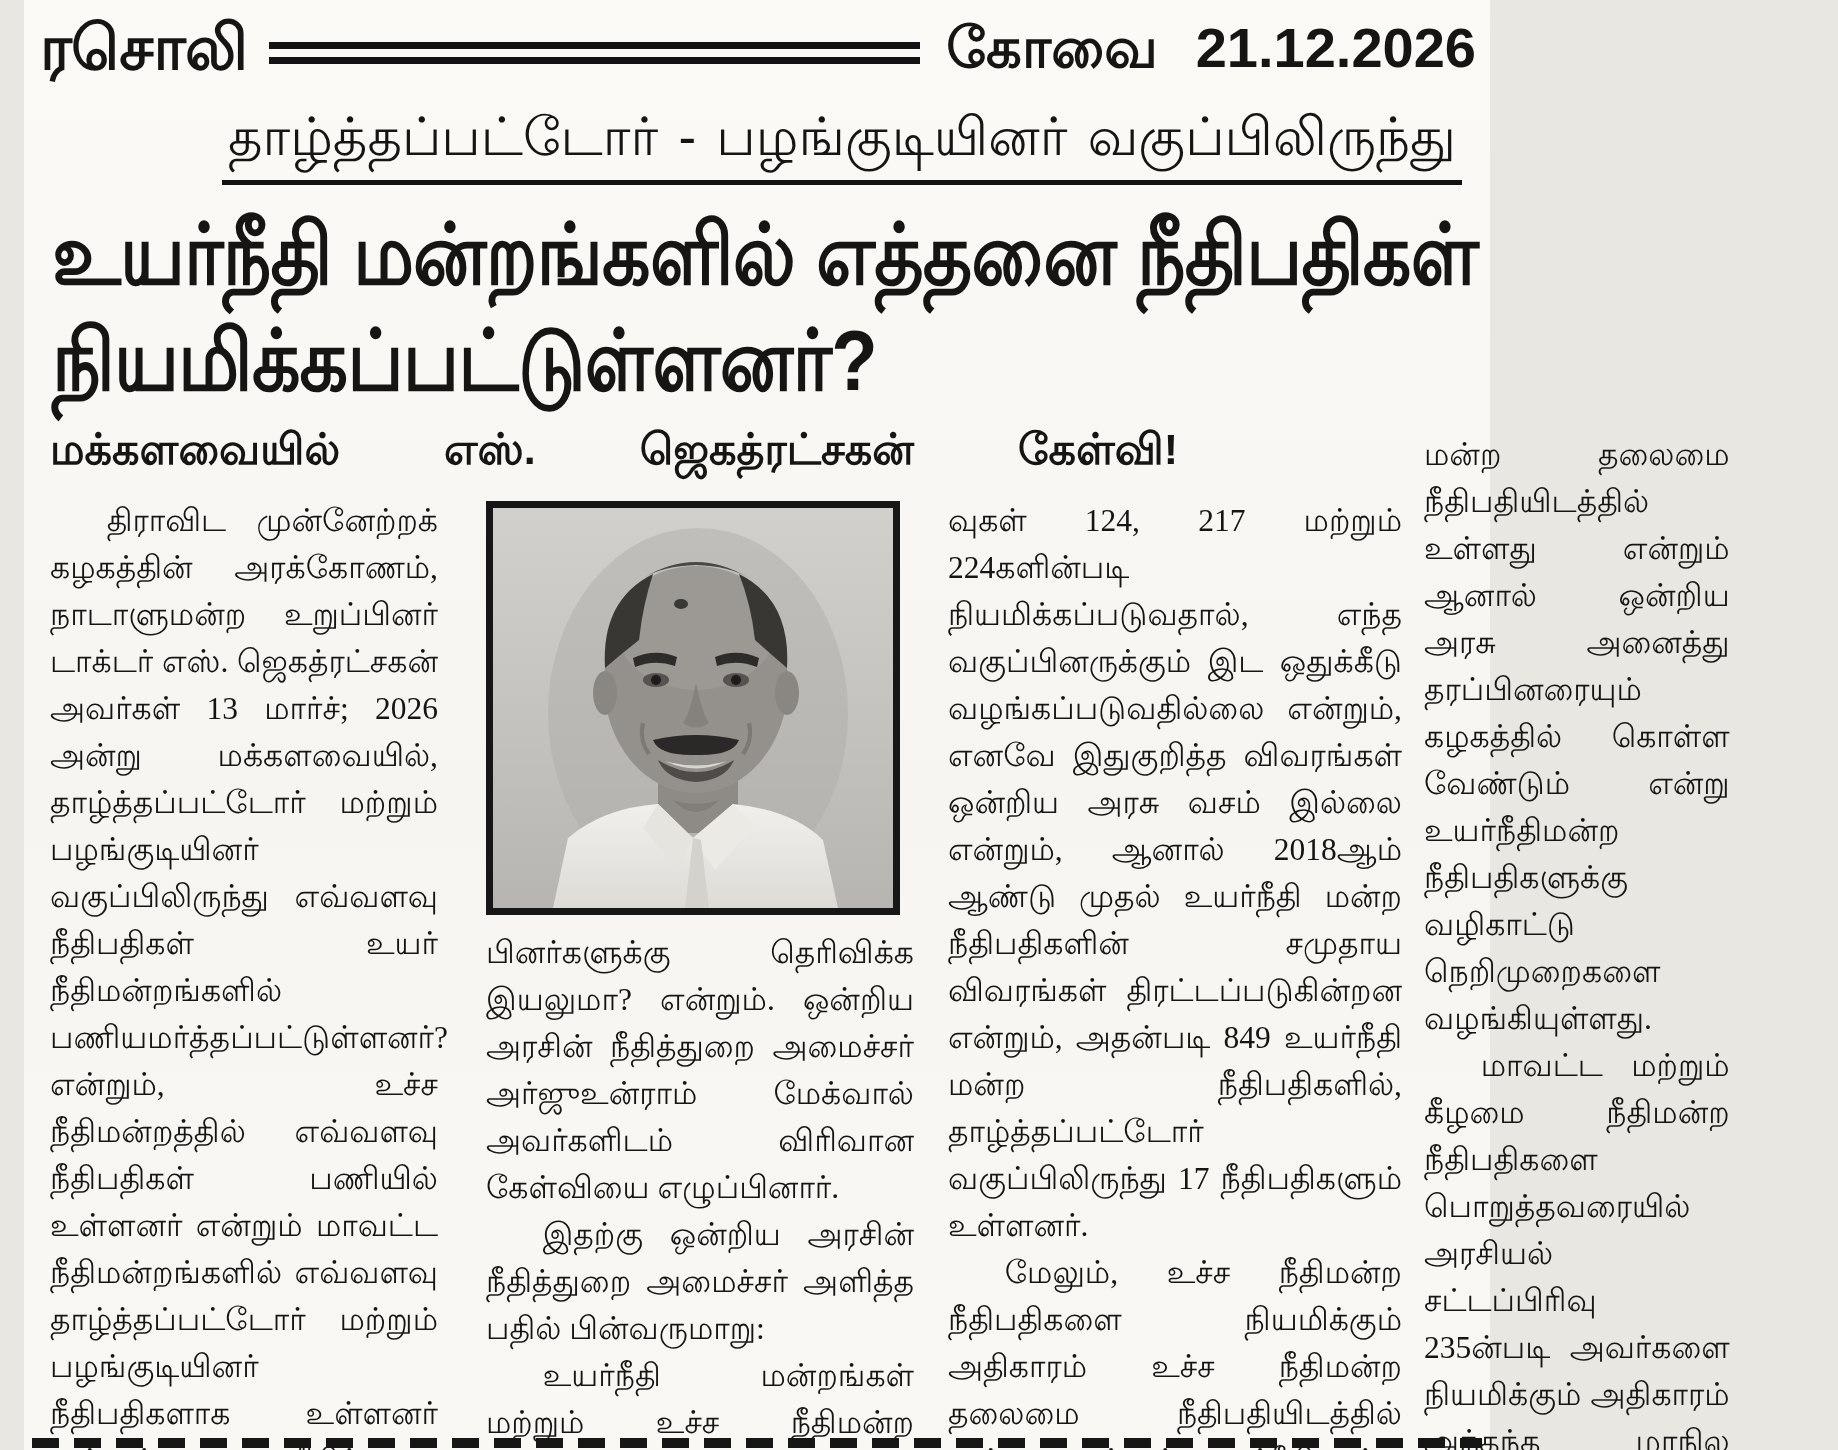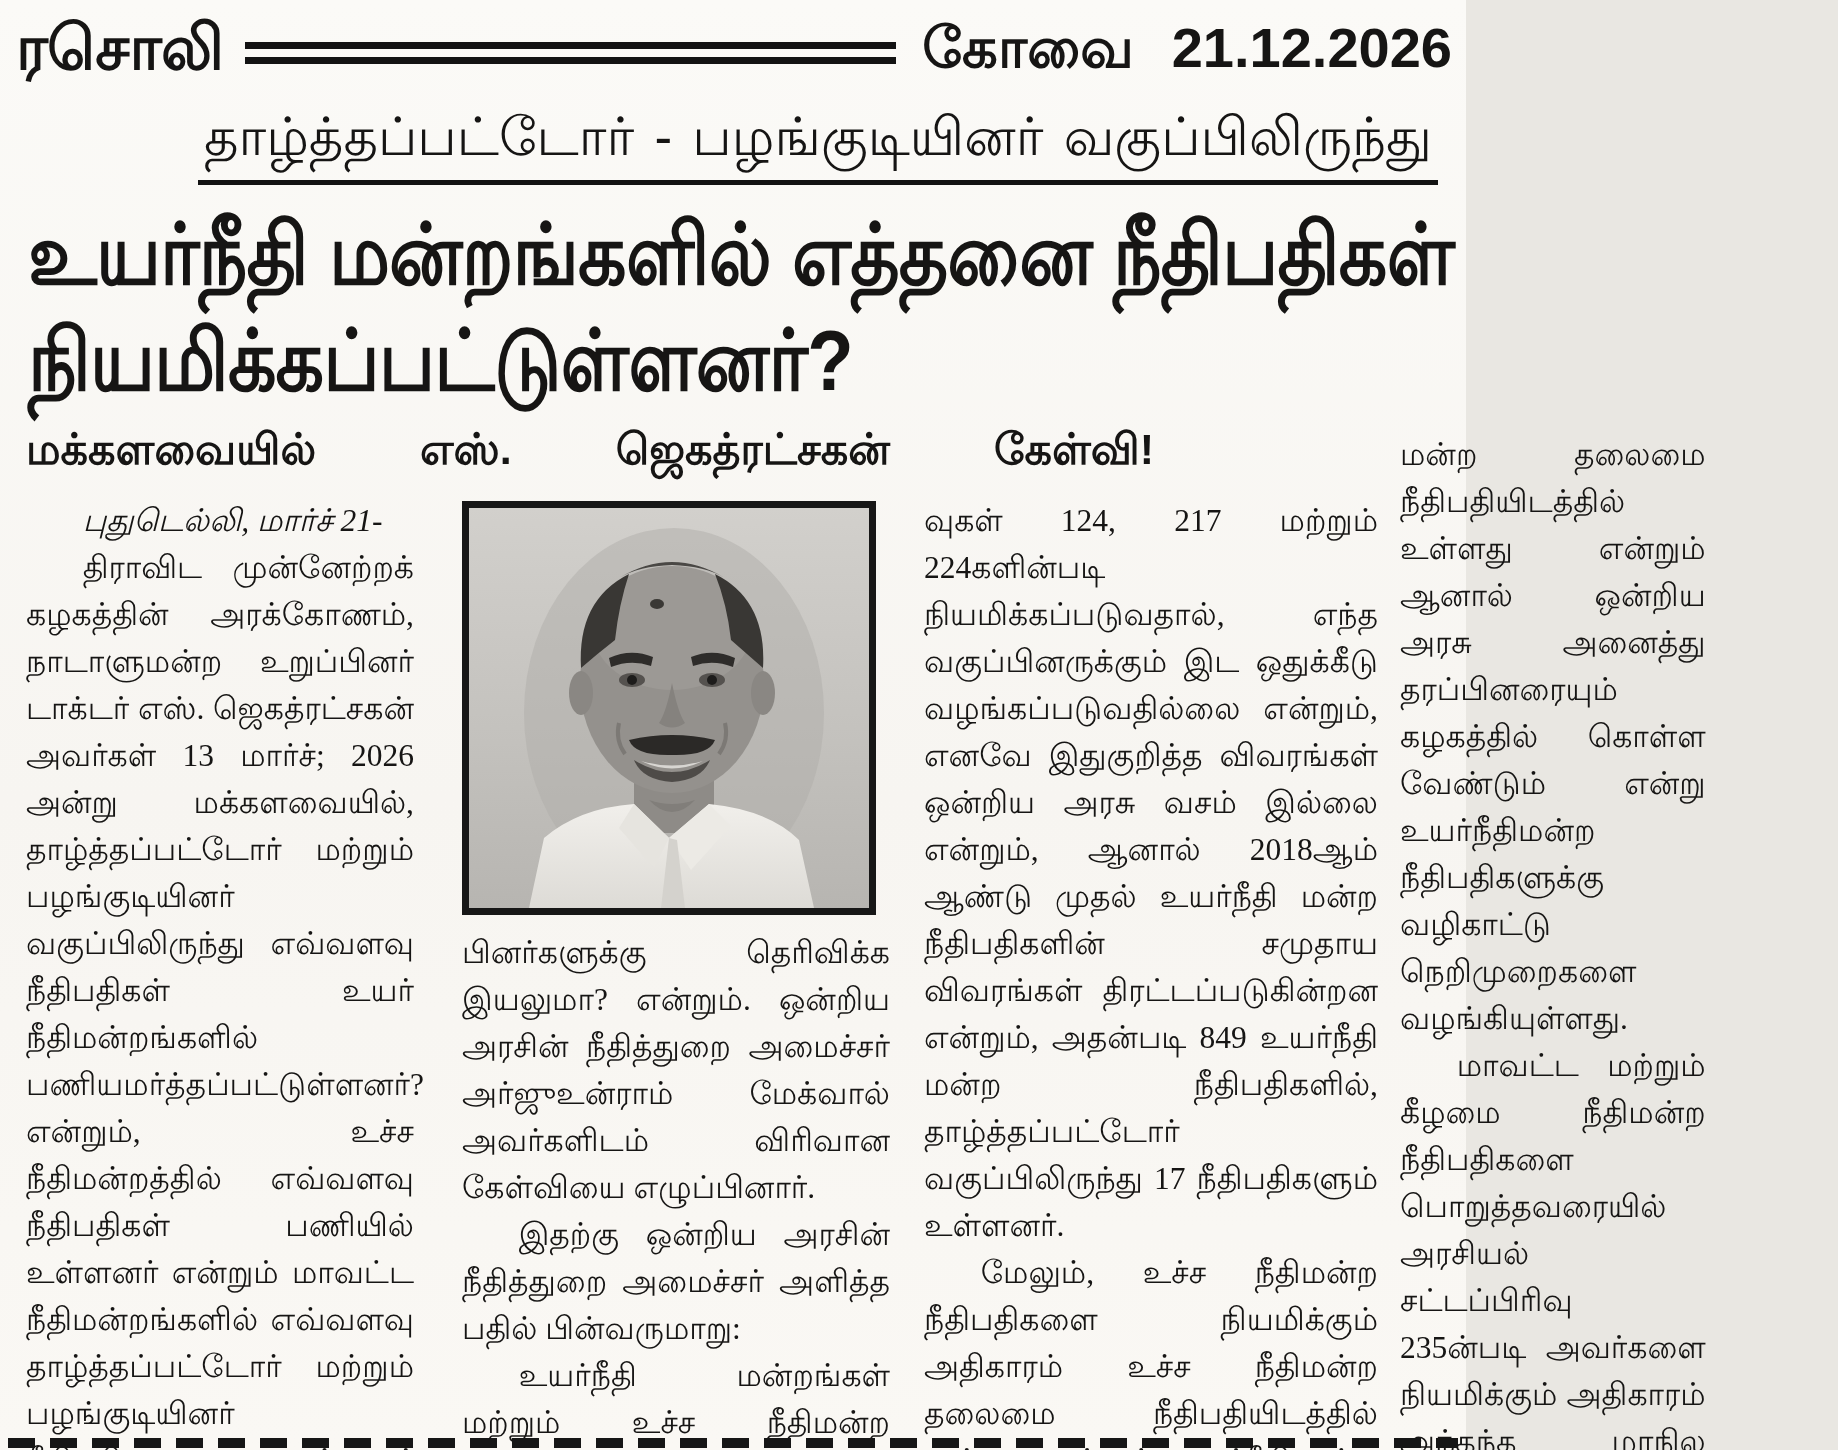--- a/index.html
+++ b/index.html
@@ -9,20 +9,21 @@
     font-family:"Liberation Serif","DejaVu Serif",serif;
     color:#161514;
     overflow:hidden;
   }
   .page{
     position:relative;
     width:1466px;height:1450px;
     background:linear-gradient(180deg,#fbfaf7 0%,#f7f5f1 55%,#faf8f4 100%);
     box-sizing:border-box;
     padding:6px 10px 0 26px;
+    margin-left:24px;
   }
   
   .mast{
     display:flex;align-items:center;
     height:84px;
   }
   .mast-title{
     font-family:"Liberation Sans","DejaVu Sans",sans-serif;
     font-weight:bold;font-size:62px;line-height:1;
     letter-spacing:-1px;
@@ -122,21 +123,20 @@
   <div class="headline">உயர்நீதி மன்றங்களில் எத்தனை நீதிபதிகள் நியமிக்கப்பட்டுள்ளனர்?</div>
 
   <div class="content">
 
     <div class="left-zone">
       <div class="subhead">மக்களவையில் எஸ். ஜெகத்ரட்சகன் கேள்வி!</div>
 
       <div class="cols-row">
 
         <div class="col col-1">
-          <p class="indent dateline">புதுடெல்லி, மார்ச் 21-</p>
           <p class="indent cont">திராவிட முன்னேற்றக் கழகத்தின் அரக்கோணம், நாடாளுமன்ற உறுப்பினர் டாக்டர் எஸ். ஜெகத்ரட்சகன் அவர்கள் 13 மார்ச்; 2026 அன்று மக்களவையில், தாழ்த்தப்பட்டோர் மற்றும் பழங்குடியினர் வகுப்பிலிருந்து எவ்வளவு நீதிபதிகள் உயர் நீதிமன்றங்களில் பணியமர்த்தப்பட்டுள்ளனர்? என்றும், உச்ச நீதிமன்றத்தில் எவ்வளவு நீதிபதிகள் பணியில் உள்ளனர் என்றும் மாவட்ட நீதிமன்றங்களில் எவ்வளவு தாழ்த்தப்பட்டோர் மற்றும் பழங்குடியினர் நீதிபதிகளாக உள்ளனர் என்றும் நீதித்துறை அதிகாரிகள் நியமனத்தில் இட ஒதுக்கீடு கொள்கை பின்பற்றப்படுகிறதா? என்றும் இதன் விவரங்களை உறுப்</p>
         </div>
 
         <div class="col col-2">
           <figure class="photo-fig" style="margin:4px 0 14px 0">
             <svg viewBox="0 0 400 400" preserveAspectRatio="none">
               <defs>
                 <linearGradient id="bgG" x1="0" y1="0" x2="0" y2="1">
                   <stop offset="0" stop-color="#d2d0cc"></stop>
                   <stop offset="0.55" stop-color="#c4c2be"></stop>

